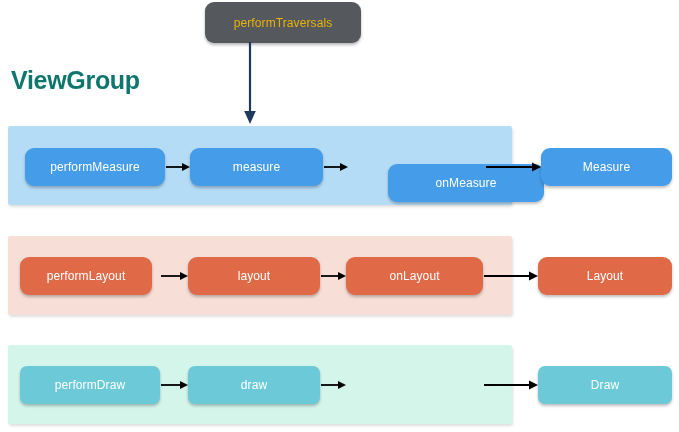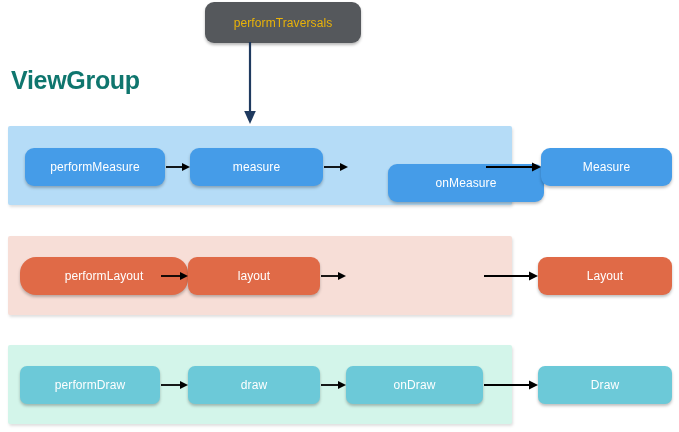--- a/index.html
+++ b/index.html
@@ -91,21 +91,21 @@
   .node.orange { background: #e06a47; }
   .node.teal   { background: #6cc9d8; border-radius: 7px; }
 
   
   #node-performMeasure { left: 25px;  top: 148px; width: 140px; }
   #node-measure        { left: 190px; top: 148px; width: 133px; }
   #node-onMeasure      { left: 348px; top: 164px; width: 156px; margin-left: 40px; }
   #node-measureOut     { left: 541px; top: 148px; width: 131px; }
 
   
-  #node-performLayout  { left: 20px;  top: 257px; width: 168px; border-radius: 16px; }
+  #node-performLayout  { left: 20px;  top: 257px; width: 132px; }
   #node-layout         { left: 188px; top: 257px; width: 132px; }
   #node-onLayout       { left: 346px; top: 257px; width: 137px; }
   #node-layoutOut      { left: 538px; top: 257px; width: 134px; }
 
   
   #node-performDraw    { left: 20px;  top: 366px; width: 140px; }
   #node-draw           { left: 188px; top: 366px; width: 132px; }
   #node-onDraw         { left: 346px; top: 366px; width: 137px; }
   #node-drawOut        { left: 538px; top: 366px; width: 134px; }
 
@@ -171,40 +171,40 @@
     <line x1="0" y1="7" x2="20" y2="7" stroke="#000" stroke-width="1.8"></line>
     <polygon points="27,7 19,3 19,11" fill="#000"></polygon>
   </svg>
 
   <div class="node orange" id="node-layout">layout</div>
   <svg class="h-arrow" id="arrow-l2" viewBox="0 0 26 14" xmlns="http://www.w3.org/2000/svg">
     <line x1="0" y1="7" x2="18" y2="7" stroke="#000" stroke-width="1.8"></line>
     <polygon points="25,7 17,3 17,11" fill="#000"></polygon>
   </svg>
 
+  <div class="node orange" id="node-onLayout">onLayout</div>
   <svg class="h-arrow" id="arrow-l3" viewBox="0 0 55 14" xmlns="http://www.w3.org/2000/svg">
     <line x1="0" y1="7" x2="46" y2="7" stroke="#000" stroke-width="1.8"></line>
     <polygon points="54,7 45,2.6 45,11.4" fill="#000"></polygon>
   </svg>
 
   <div class="node orange" id="node-layoutOut">Layout</div>
 
   <div class="node teal" id="node-performDraw">performDraw</div>
   <svg class="h-arrow" id="arrow-d1" viewBox="0 0 28 14" xmlns="http://www.w3.org/2000/svg">
     <line x1="0" y1="7" x2="20" y2="7" stroke="#000" stroke-width="1.8"></line>
     <polygon points="27,7 19,3 19,11" fill="#000"></polygon>
   </svg>
 
   <div class="node teal" id="node-draw">draw</div>
   <svg class="h-arrow" id="arrow-d2" viewBox="0 0 26 14" xmlns="http://www.w3.org/2000/svg">
     <line x1="0" y1="7" x2="18" y2="7" stroke="#000" stroke-width="1.8"></line>
     <polygon points="25,7 17,3 17,11" fill="#000"></polygon>
   </svg>
 
-  <div class="node teal" id="node-onDraw">onDraw</div>
   <svg class="h-arrow" id="arrow-d3" viewBox="0 0 55 14" xmlns="http://www.w3.org/2000/svg">
     <line x1="0" y1="7" x2="46" y2="7" stroke="#000" stroke-width="1.8"></line>
     <polygon points="54,7 45,2.6 45,11.4" fill="#000"></polygon>
   </svg>
 
   <div class="node teal" id="node-drawOut">Draw</div>
 
 </div>
 
 </body></html>

